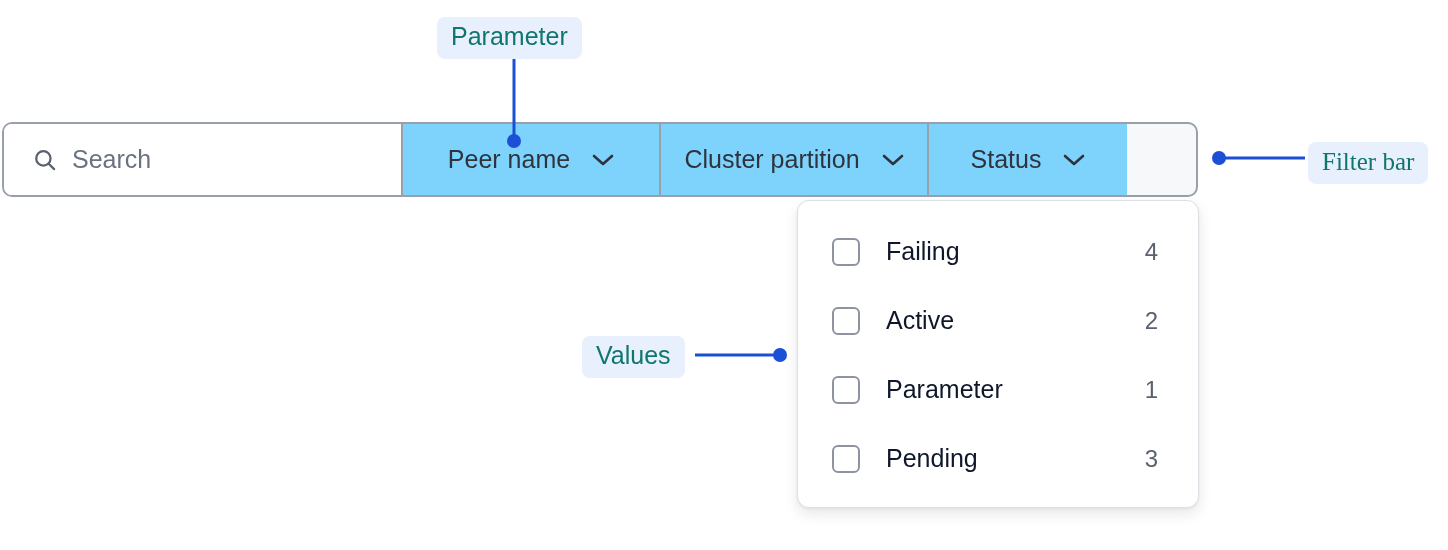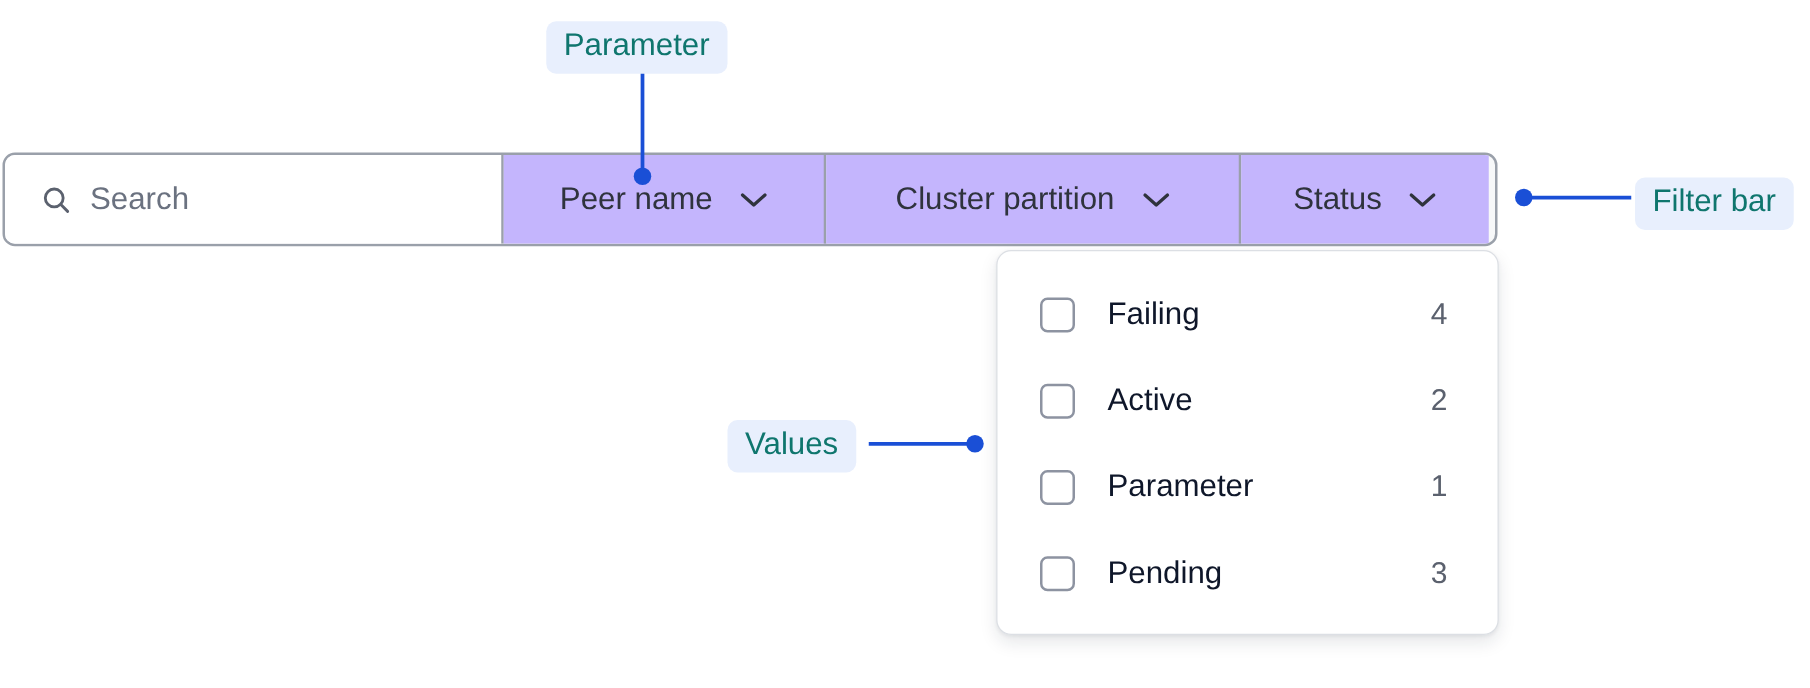--- a/index.html
+++ b/index.html
@@ -52,29 +52,29 @@
     width: 100%;
     height: 100%;
   }
   .search-input::placeholder { color: #6b7280; opacity: 1; }
 
   .dd-cell {
     display: flex;
     align-items: center;
     justify-content: center;
     gap: 22px;
-    background: #c4b5fd;
+    background: #7dd3fc;
     border-right: 2px solid #9aa0aa;
     padding: 12px 28px;
     cursor: pointer;
     flex: 0 0 auto;
   }
   .dd-cell:last-child { border-right: 0; }
   .dd-peer { width: 258px; }
-  .dd-cluster { width: 332px; }
+  .dd-cluster { width: 268px; }
   .dd-status { width: 198px; }
   .dd-label {
     font-size: 25px;
     color: #2f333d;
     white-space: nowrap;
   }
   .chev { width: 22px; height: 14px; flex: 0 0 auto; display: block; }
 
   
   .panel {
@@ -123,21 +123,21 @@
     position: absolute;
     background: #e8effd;
     color: #0f766e;
     font-size: 25px;
     border-radius: 8px;
     padding: 6px 14px 8px 14px;
     white-space: nowrap;
     line-height: 1.1;
   }
   .badge-parameter { left: 437px; top: 17px; }
-  .badge-filterbar { left: 1308px; top: 142px; }
+  .badge-filterbar { left: 1308px; top: 142px; font-family: Liberation Serif, serif; }
   .badge-values    { left: 582px; top: 336px; }
 
   .anno-svg {
     position: absolute;
     left: 0; top: 0;
     width: 1448px; height: 550px;
     pointer-events: none;
     overflow: visible;
   }
 </style>

